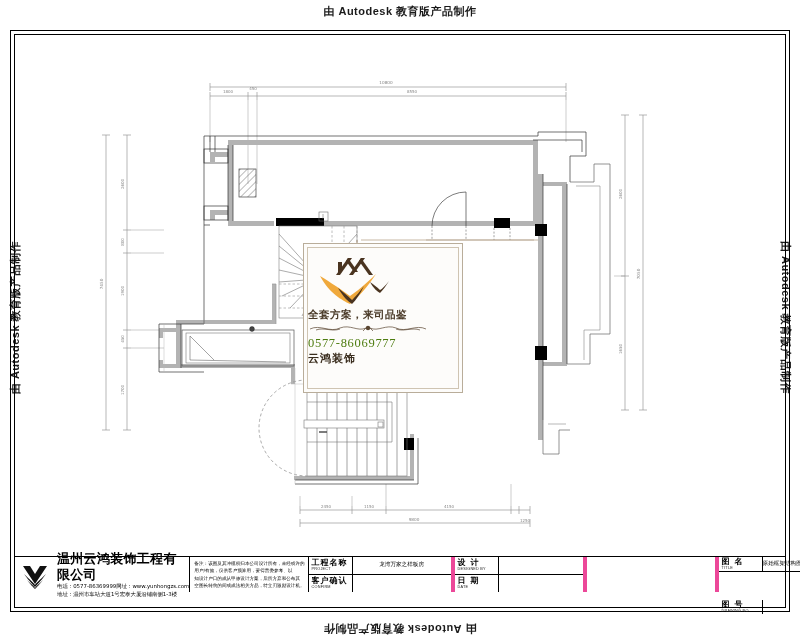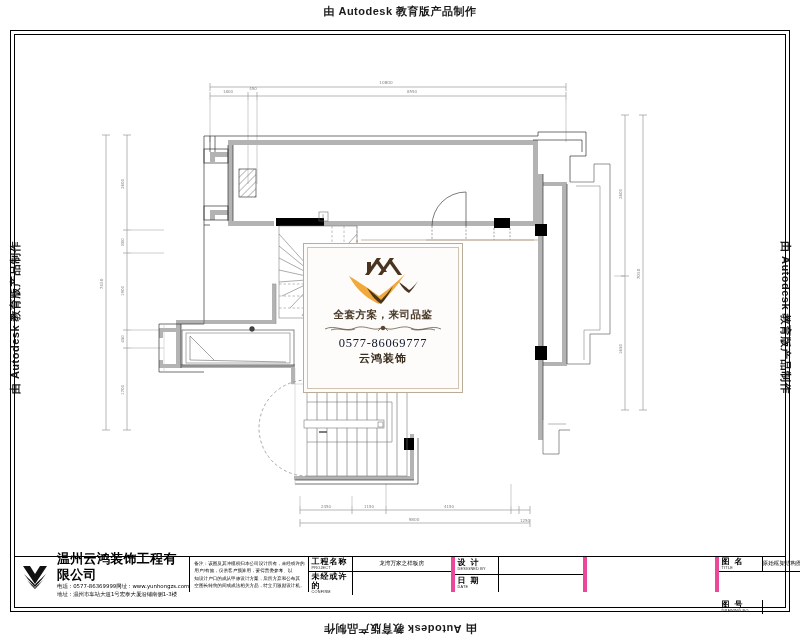--- a/index.html
+++ b/index.html
@@ -97,38 +97,37 @@
     box-sizing: border-box;
     padding: 3px;
   }
   .logo-wm-in {
     width: 100%;
     height: 100%;
     border: 1px solid #cfc4b2;
     box-sizing: border-box;
     display: flex;
     flex-direction: column;
-    align-items: center;
     justify-content: flex-start;
     padding-top: 4px;
   }
   .logo-mark { width: 92px; height: 54px; }
   .logo-slogan {
     font-family: "DejaVu Sans", sans-serif;
     font-size: 10.5px;
     font-weight: bold;
     color: #4a3a28;
     letter-spacing: 0.5px;
     margin-top: 2px;
   }
   .logo-orn { width: 120px; height: 11px; margin-top: 1px; }
   .logo-phone {
     font-family: "Liberation Serif", "DejaVu Serif", serif;
     font-size: 12.5px;
-    color: #0f172a;
+    color: #4d7c0f;
     letter-spacing: 0.7px;
     margin-top: 2px;
   }
   .logo-brand {
     font-family: "DejaVu Sans", sans-serif;
     font-size: 11px;
     font-weight: bold;
     color: #3a2d1e;
     letter-spacing: 1px;
   }
@@ -587,21 +586,21 @@
     <div class="tb-group g-proj">
       <div class="tb-row">
         <div class="tb-lab">
           <span class="tb-lab-cn">工程名称</span>
           <span class="tb-lab-en">PROJECT</span>
         </div>
         <div class="tb-val">龙湾万家之样板房</div>
       </div>
       <div class="tb-row">
         <div class="tb-lab">
-          <span class="tb-lab-cn">未经或许的</span>
+          <span class="tb-lab-cn">客户确认</span>
           <span class="tb-lab-en">CONFIRM</span>
         </div>
         <div class="tb-val"></div>
       </div>
     </div>
 
     <div class="tb-group g-des">
       <div class="tb-row">
         <div class="tb-lab">
           <span class="tb-lab-cn">设  计</span>

